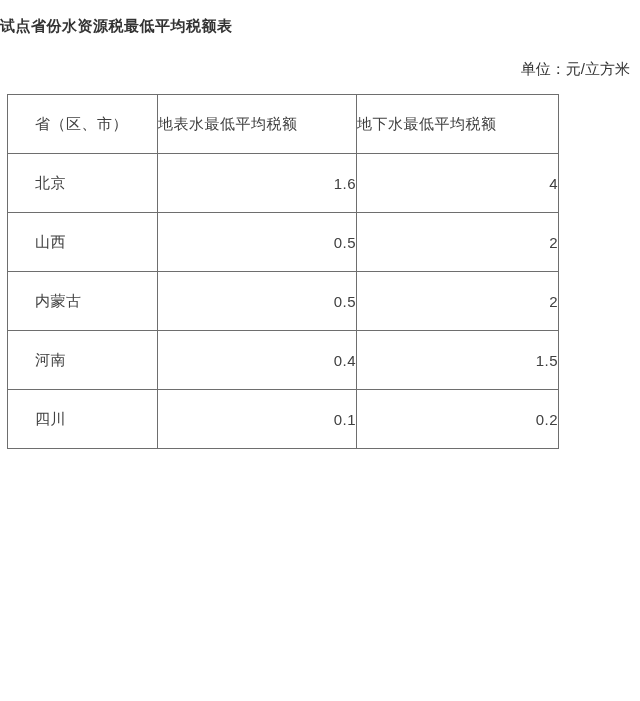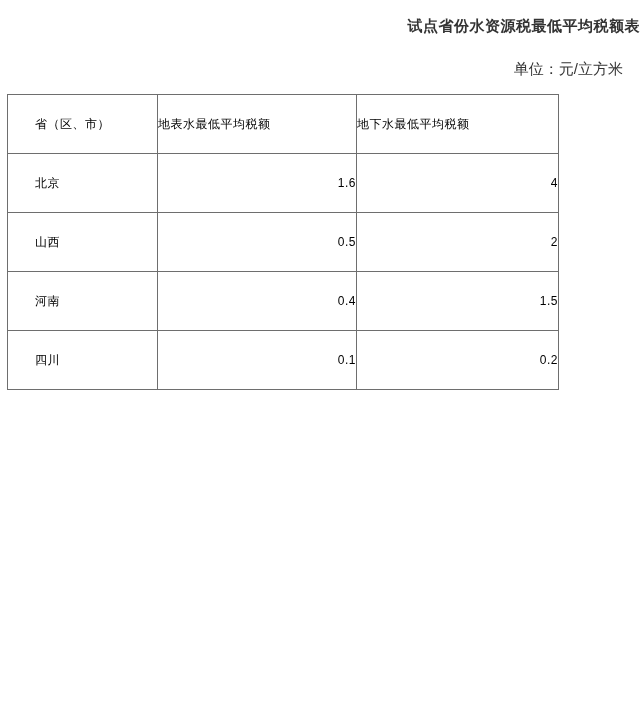--- a/index.html
+++ b/index.html
@@ -11,50 +11,50 @@
     position: relative;
     width: 640px;
     height: 701px;
     background: #ffffff;
     font-family: "Liberation Sans", "DejaVu Sans", sans-serif;
     color: #3a3a3a;
     overflow: hidden;
   }
   .title {
     padding-top: 17px;
-    text-align: right;
+    text-align: left;
     font-size: 15px;
     font-weight: bold;
     letter-spacing: 0.5px;
     color: #333333;
   }
   .unit {
     margin-top: 24px;
-    padding-right: 17px;
+    padding-right: 10px;
     text-align: right;
     font-size: 15px;
     color: #333333;
   }
   table.tax-table {
     margin-left: 7px;
     margin-top: 15px;
     border-collapse: collapse;
     table-layout: fixed;
     width: 551px;
   }
   table.tax-table col.c1 { width: 150px; }
   table.tax-table col.c2 { width: 199px; }
   table.tax-table col.c3 { width: 202px; }
   table.tax-table th,
   table.tax-table td {
     border: 1px solid #6e6e6e;
     height: 59px;
-    font-size: 12px;
+    font-size: 15px;
     font-weight: normal;
-    color: #000000;
+    color: #404040;
     vertical-align: middle;
     padding: 0;
     letter-spacing: 0.5px;
     box-sizing: border-box;
   }
   table.tax-table th.province-col,
   table.tax-table td.province-col {
     text-align: left;
     padding-left: 27px;
   }
@@ -93,20 +93,25 @@
           <td class="province-col">北京</td>
           <td class="value-col">1.6</td>
           <td class="value-col">4</td>
         </tr>
         <tr>
           <td class="province-col">山西</td>
           <td class="value-col">0.5</td>
           <td class="value-col">2</td>
         </tr>
         <tr>
+          <td class="province-col">内蒙古</td>
+          <td class="value-col">0.5</td>
+          <td class="value-col">2</td>
+        </tr>
+        <tr>
           <td class="province-col">河南</td>
           <td class="value-col">0.4</td>
           <td class="value-col">1.5</td>
         </tr>
         <tr>
           <td class="province-col">四川</td>
           <td class="value-col">0.1</td>
           <td class="value-col">0.2</td>
         </tr>
       </tbody>

